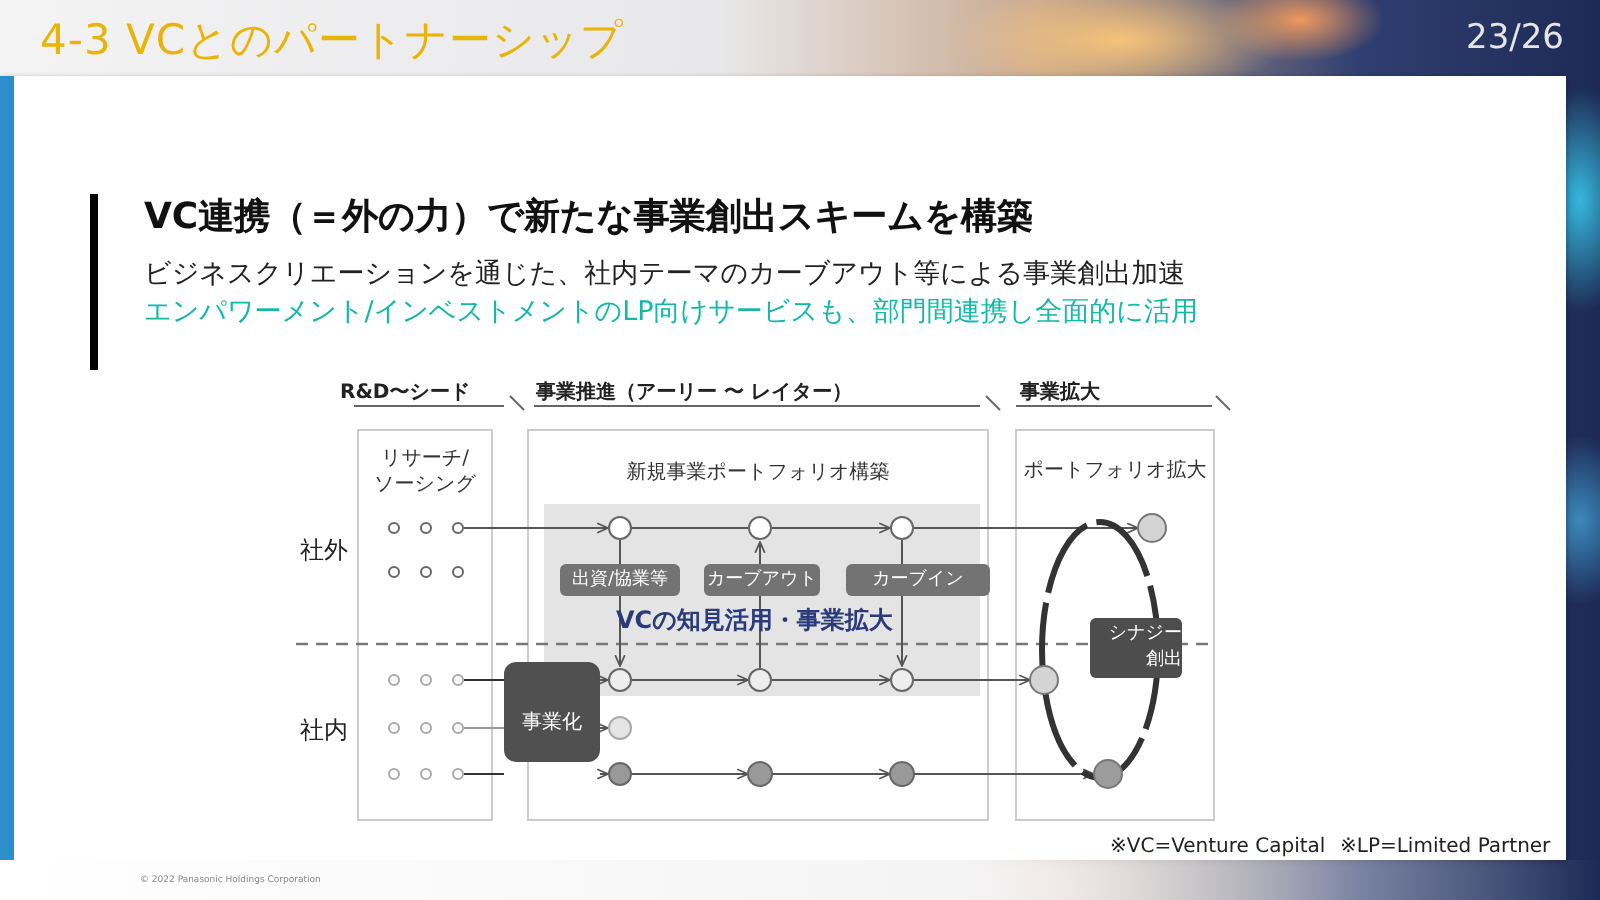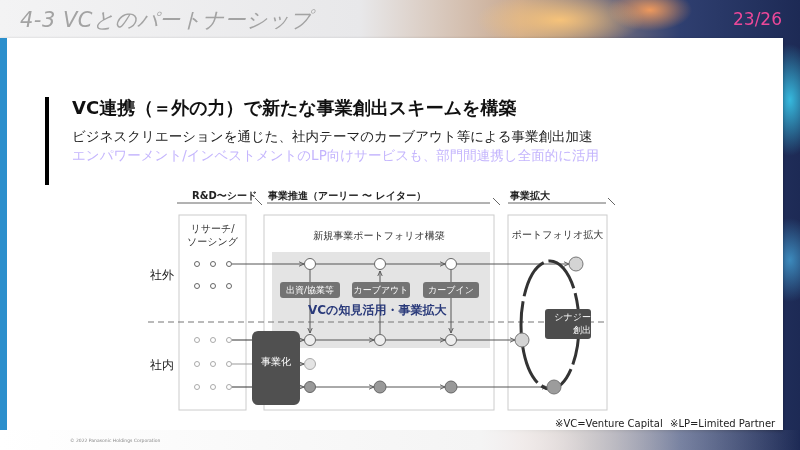--- a/index.html
+++ b/index.html
@@ -7,40 +7,40 @@
   body { position:relative; font-family:"DejaVu Sans","Liberation Sans",sans-serif; background:#1d2a55; }
   .bg { position:absolute; inset:0;
     background:
       radial-gradient(ellipse 120px 40px at 560px 20px, rgba(255,200,120,0.9), transparent 70%),
       radial-gradient(ellipse 60px 30px at 650px 10px, rgba(255,160,90,0.9), transparent 70%),
       radial-gradient(ellipse 40px 80px at 790px 100px, rgba(60,220,255,0.8), transparent 70%),
       radial-gradient(ellipse 40px 60px at 790px 260px, rgba(80,200,255,0.6), transparent 70%),
       radial-gradient(ellipse 200px 40px at 450px 445px, rgba(255,200,230,0.7), transparent 70%),
       linear-gradient(90deg, #f3f3f4 0%, #e8e8ea 45%, #c9a990 65%, #2f3f70 85%, #1d2a55 100%);
   }
-  .header-title { position:absolute; left:20px; top:6px; font-size:21px; color:#a3a3a3; letter-spacing:0.5px;font-style:italic; }
-  .page-num { position:absolute; right:18px; top:9px; font-size:17px; color:#ec4899; }
+  .header-title { position:absolute; left:20px; top:6px; font-size:21px; color:#eab308; letter-spacing:0.5px; }
+  .page-num { position:absolute; right:18px; top:9px; font-size:17px; color:#e5e5e5; }
   .slide { position:absolute; left:0; top:38px; width:783px; height:392px; background:#ffffff; box-shadow:0 1px 3px rgba(0,0,0,0.3); }
   .accent-bar { position:absolute; left:0; top:38px; width:7px; height:392px; background:#2c8fcc; }
   .heading-bar { position:absolute; left:45px; top:97px; width:4px; height:88px; background:#000; }
   .heading { position:absolute; left:72px; top:96px; font-size:18px; font-weight:bold; color:#111; }
   .sub1 { position:absolute; left:72px; top:128px; font-size:13.5px; color:#222; }
-  .sub2 { position:absolute; left:72px; top:147px; font-size:13.5px; color:#c4b5fd; }
+  .sub2 { position:absolute; left:72px; top:147px; font-size:13.5px; color:#14b8a6; }
   .footer { position:absolute; left:0; top:430px; width:800px; height:20px; background:linear-gradient(90deg,#fff 0%,#f4f4f4 60%,transparent 100%); }
   .footer-logo { position:absolute; left:22px; top:436px; font-size:8px; font-weight:bold; color:#000;margin-top:16px; }
   .footer-copy { position:absolute; left:70px; top:438px; font-size:4.5px; color:#888; }
   .note { position:absolute; top:418px; font-size:10px; color:#222; }
   .diagram { position:absolute; left:0; top:0; }
   .dlabel { position:absolute; font-size:10px; color:#222; white-space:nowrap; }
   .dlabel.bold { font-weight:bold; }
   .dtext { position:absolute; font-size:10px; color:#333; text-align:center; white-space:nowrap; }
   .tag { position:absolute; background:#737373; color:#fff; font-size:9px; border-radius:3px; text-align:center; line-height:16px; height:16px; }
   .vc-label { position:absolute; left:308px; top:302px; font-size:12px; font-weight:bold; color:#2a3a7a; }
   .row-label { position:absolute; font-size:12px; color:#222; }
-  .jigyoka { position:absolute; left:252px; top:331px; width:48px; height:74px; background:#505050; border-radius:6px; color:#fff; font-size:10px; text-align:center; line-height:62px; }
+  .jigyoka { position:absolute; left:252px; top:331px; width:48px; height:50px; background:#505050; border-radius:6px; color:#fff; font-size:10px; text-align:center; line-height:62px; }
   .synergy { position:absolute; left:545px; top:309px; width:46px; height:30px; background:#4d4d4d; border-radius:3px; color:#fff; font-size:9px; text-align:right; line-height:13px; padding-top:2px; }
 </style>
 </head>
 <body>
 
 <div class="bg"></div>
 <div class="header-title">4-3 VCとのパートナーシップ</div>
 <div class="page-num">23/26</div>
 
 <div class="slide"></div>
@@ -129,35 +129,35 @@
     <circle cx="380" cy="387" r="6" fill="#999"></circle>
     <circle cx="451" cy="387" r="6" fill="#999"></circle>
   </g>
 
   <ellipse cx="550" cy="325" rx="29" ry="64" fill="none" stroke="#333" stroke-width="3" stroke-dasharray="40,5"></ellipse>
   <circle cx="576" cy="264" r="7" fill="#d4d4d4" stroke="#777" stroke-width="1"></circle>
   <circle cx="522" cy="340" r="7" fill="#d4d4d4" stroke="#777" stroke-width="1"></circle>
   <circle cx="554" cy="387" r="7" fill="#9c9c9c" stroke="#777" stroke-width="1"></circle>
 </svg>
 
-<div class="dlabel bold" style="left:192px;top:189px;">R&amp;D〜シード</div>
+<div class="dlabel bold" style="left:170px;top:189px;">R&amp;D〜シード</div>
 <div class="dlabel bold" style="left:268px;top:189px;">事業推進（アーリー 〜 レイター）</div>
 <div class="dlabel bold" style="left:510px;top:189px;">事業拡大</div>
 
 <div class="dtext" style="left:179px;top:222px;width:67px;">リサーチ/</div>
 <div class="dtext" style="left:179px;top:235px;width:67px;">ソーシング</div>
 <div class="dtext" style="left:264px;top:229px;width:230px;">新規事業ポートフォリオ構築</div>
 <div class="dtext" style="left:508px;top:228px;width:99px;">ポートフォリオ拡大</div>
 
 <div class="row-label" style="left:150px;top:267px;">社外</div>
 <div class="row-label" style="left:150px;top:357px;">社内</div>
 
 <div class="tag" style="left:280px;top:282px;width:60px;">出資/協業等</div>
 <div class="tag" style="left:352px;top:282px;width:58px;">カーブアウト</div>
-<div class="tag" style="left:423px;top:282px;width:56px;">カーブイン</div>
+<div class="tag" style="left:423px;top:282px;width:72px;">カーブイン</div>
 
 <div class="vc-label">VCの知見活用・事業拡大</div>
 
 <div class="jigyoka">事業化</div>
 
 <div class="synergy">
   <div>シナジー</div>
   <div>創出</div>
 </div>
 

